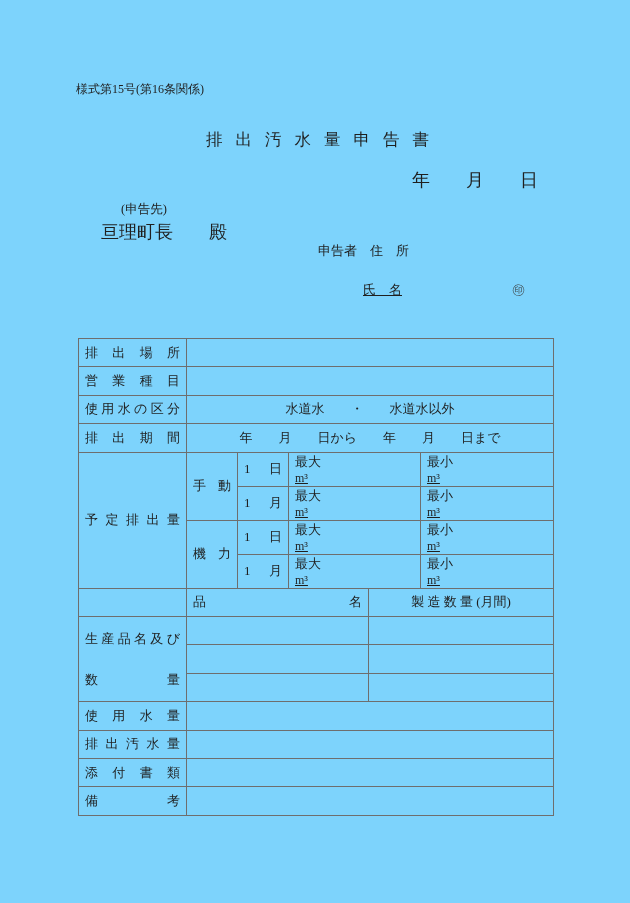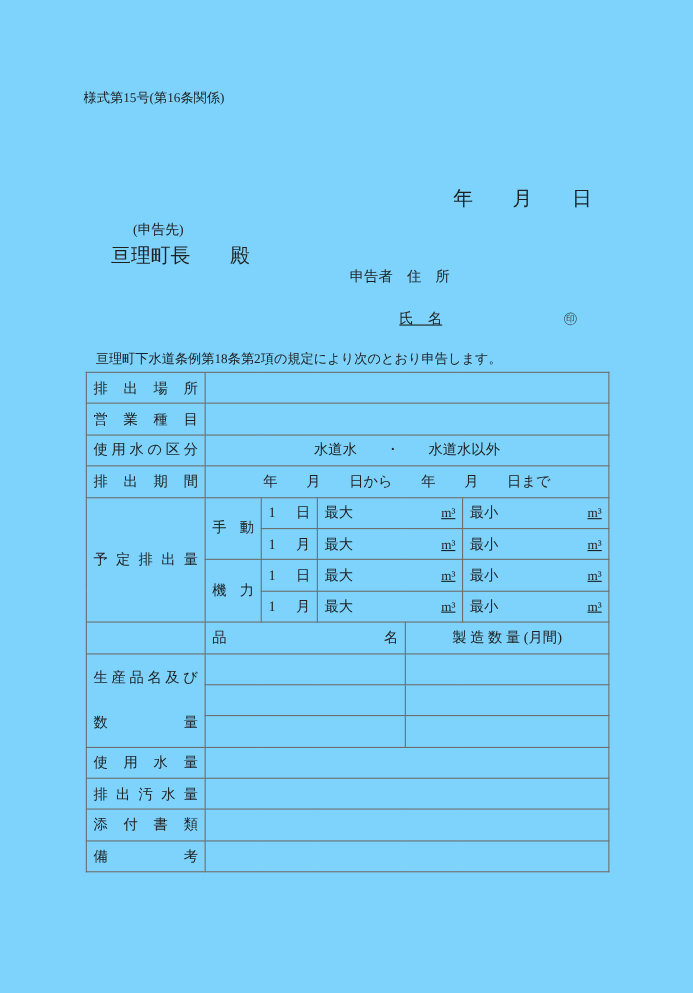--- a/index.html
+++ b/index.html
@@ -23,42 +23,42 @@
     position:absolute;left:78px;top:338px;width:475px;
     border-collapse:collapse;table-layout:fixed;
   }
   table.form td{
     border:1px solid #6e6e6e;font-size:13px;padding:0 6px;
     vertical-align:middle;overflow:hidden;
   }
   table.form tr{height:28.4px;}
   .spread{display:flex;justify-content:space-between;align-items:center;width:100%;}
   .spread span{display:inline-block;}
-  .between{display:flex;justify-content:space-between;align-items:baseline;width:100%;}
+  .between{display:flex;justify-content:space-between;align-items:baseline;width:100%;flex-direction:column;}
   .center{text-align:center;}
   .unit{font-size:12px;text-decoration:underline;}
   td.qcell{padding:0 4px 0 7px;}
   td.period{padding:0 8px;}
   td.method{padding:0 5px;}
   td.name-hd{padding:0 36px;}
   .two-line{display:flex;flex-direction:column;justify-content:space-around;height:82px;}
 </style>
 </head>
 <body>
 
 <div class="page">
 
   <div class="abs form-number">様式第15号(第16条関係)</div>
+  <div class="abs title">排出汚水量申告書</div>
   <div class="abs date-line">年　　月　　日</div>
   <div class="abs addressee-label">(申告先)</div>
   <div class="abs addressee">亘理町長　　殿</div>
   <div class="abs applicant">申告者　住　所</div>
   <div class="abs name-line">氏　名</div>
   <div class="abs seal">㊞</div>
-  <div class="abs declaration">亘理町下水道条例第18条第2項の規定により次のとおり申告します。</div>
 
   <table class="form">
     <colgroup>
       <col style="width:108px">
         <col style="width:51px">
         <col style="width:51px">
       <col style="width:80px">
         <col style="width:52px">
         <col style="width:133px">
     </colgroup>

